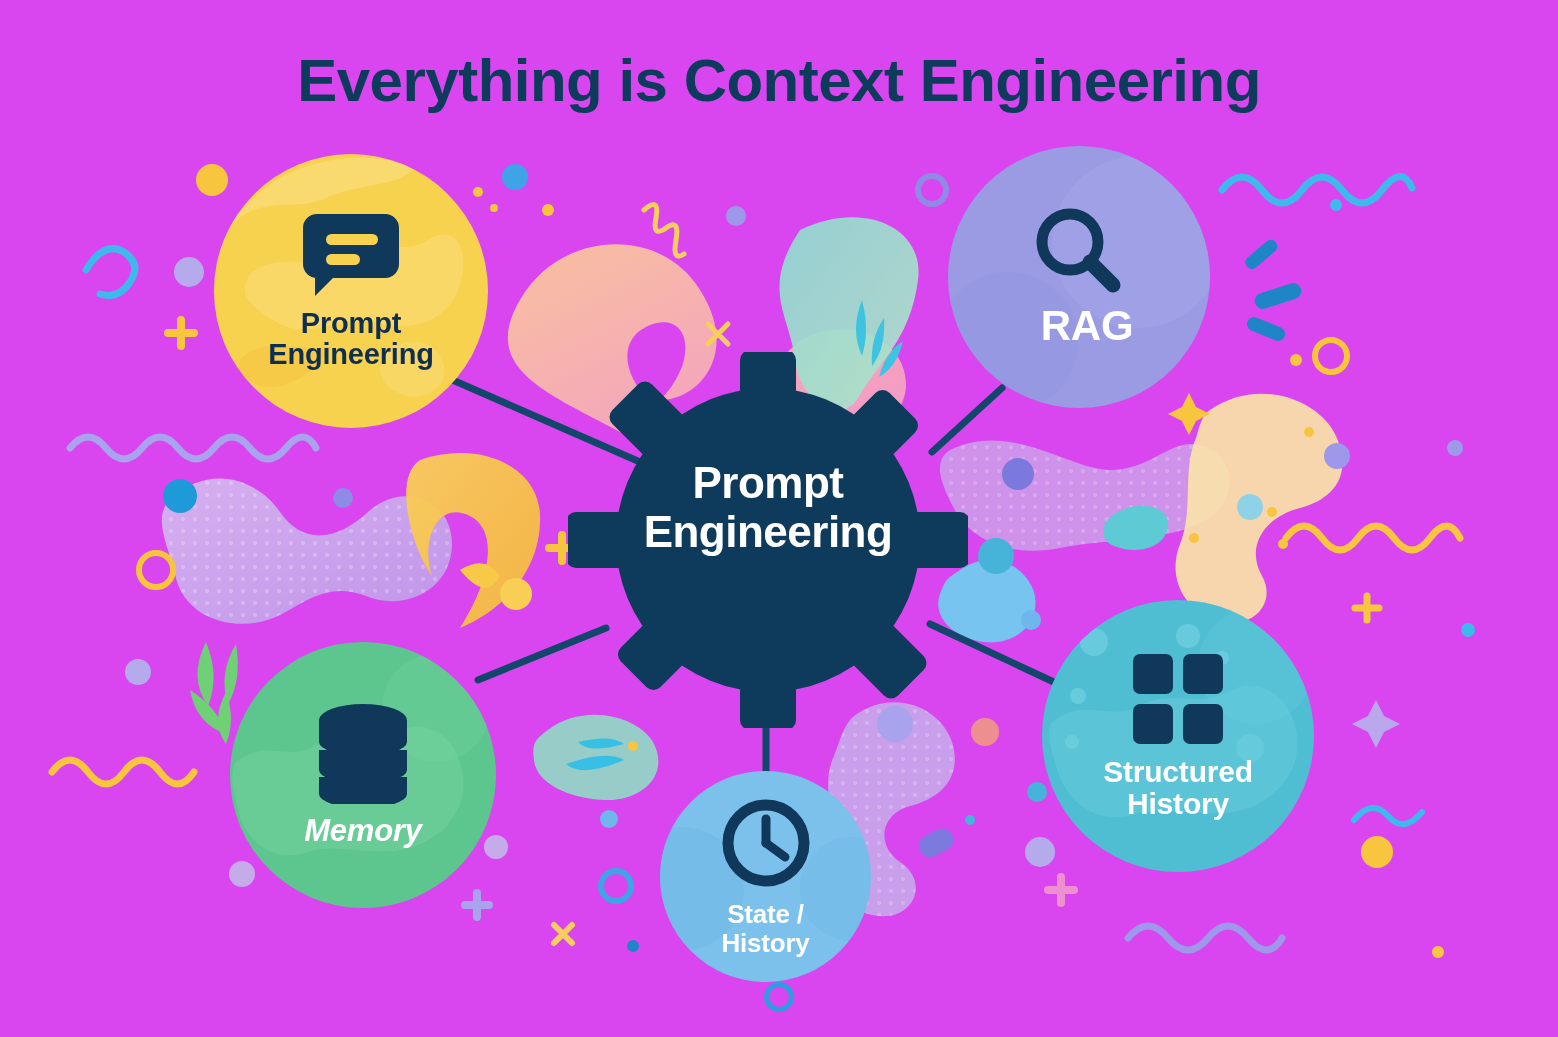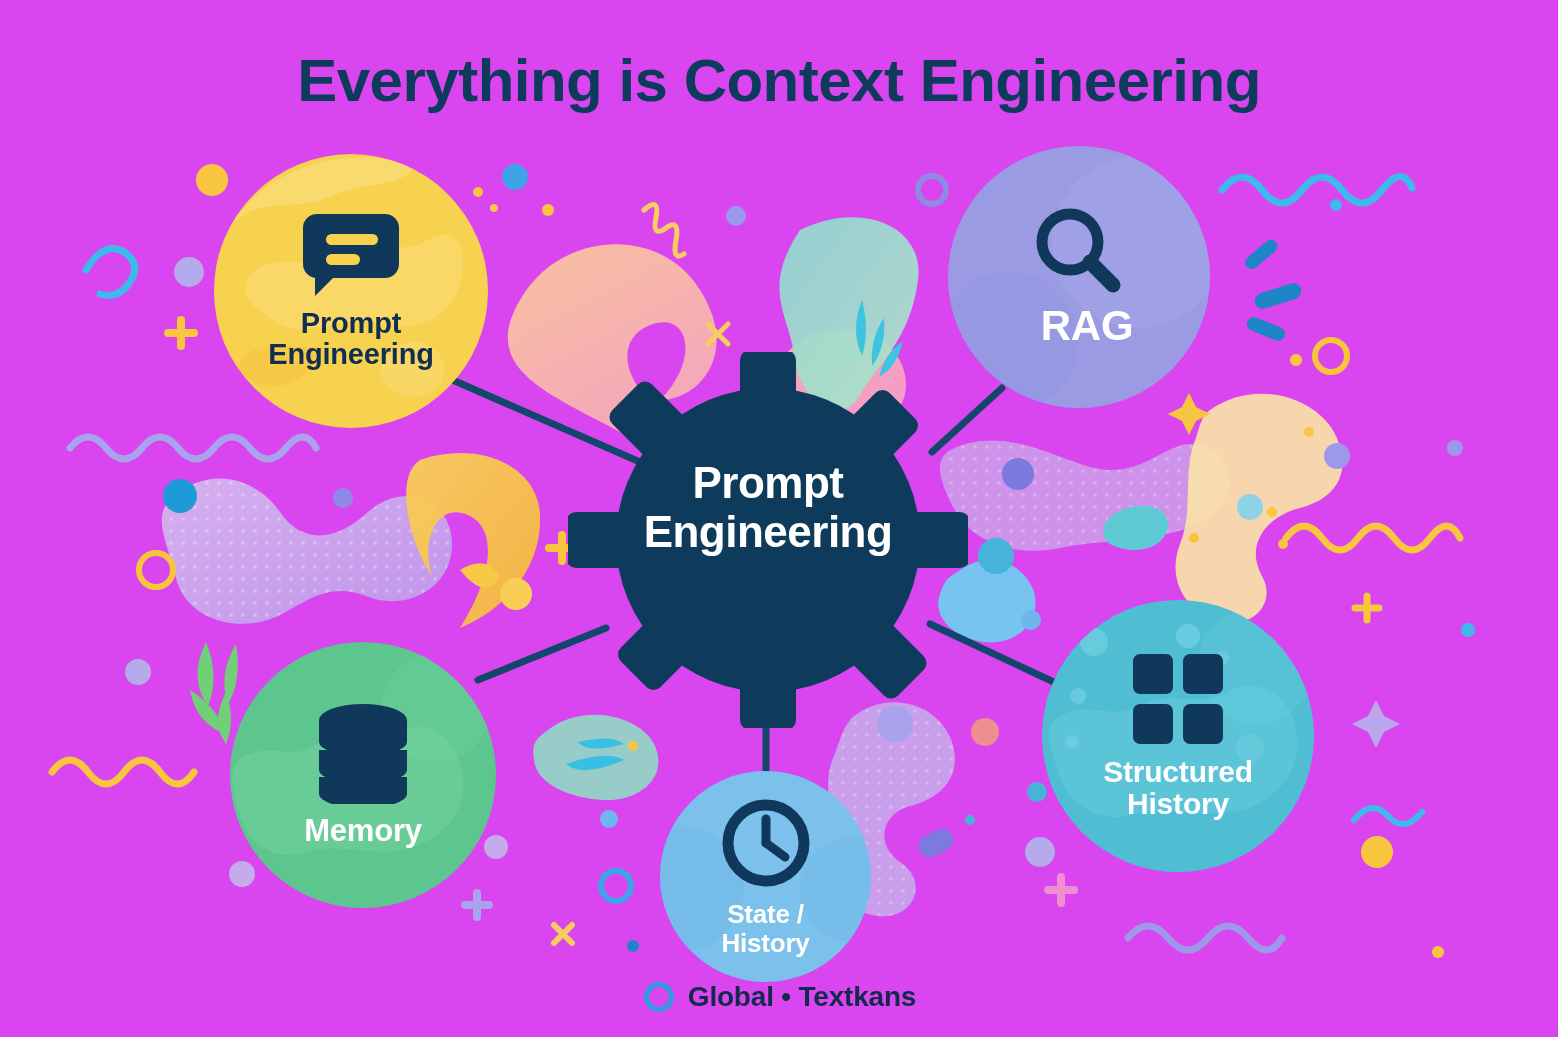--- a/index.html
+++ b/index.html
@@ -81,21 +81,21 @@
 
   
   #node-prompt   { left: 214px;  top: 154px; width: 274px; height: 274px; background: #F7D24F; }
   #node-rag      { left: 948px;  top: 146px; width: 262px; height: 262px; background: #9A9BE3; }
   #node-memory   { left: 230px;  top: 642px; width: 266px; height: 266px; background: #5DC68E; }
   #node-state    { left: 660px;  top: 771px; width: 211px; height: 211px; background: #7CC0EC; }
   #node-struct   { left: 1042px; top: 600px; width: 272px; height: 272px; background: #50BED2; }
 
   #node-prompt .node-label { color: #102E4F; font-size: 29px; }
   #node-rag .node-label    { color: #ffffff; font-size: 42px; margin-top: 6px; margin-left: 16px; }
-  #node-memory .node-label { color: #ffffff; font-size: 31px; }
+  #node-memory .node-label { color: #ffffff; font-size: 31px; font-style: italic; }
   #node-state .node-label  { color: #ffffff; font-size: 26px; }
   #node-struct .node-label { color: #ffffff; font-size: 30px; }
 
   
   #footer {
     position: absolute;
     left: 0; top: 980px;
     width: 1558px;
     display: flex;
     align-items: center;
@@ -419,16 +419,15 @@
         <div>Structured</div>
         <div>History</div>
       </div>
     </div>
   </div>
 
   <div id="footer">
     <svg width="34" height="34" viewBox="0 0 34 34" xmlns="http://www.w3.org/2000/svg">
       <circle cx="17" cy="17" r="12.5" fill="none" stroke="#2F9BE0" stroke-width="5"></circle>
     </svg>
-    <div id="footer-text">Global • Textkans</div>
   </div>
 
 </div>
 
 </body></html>

